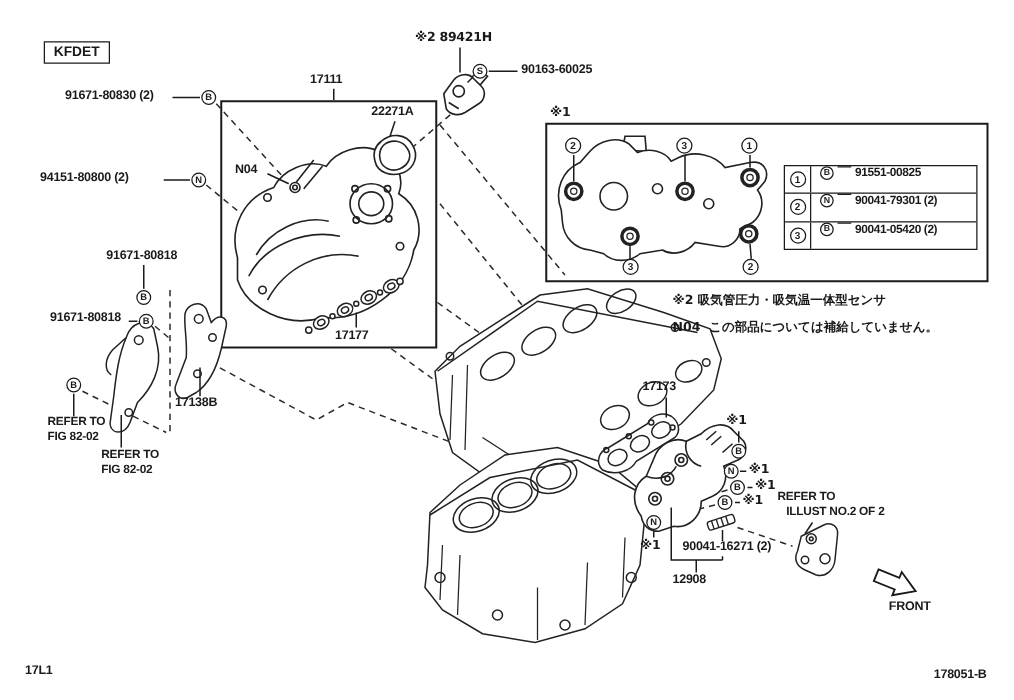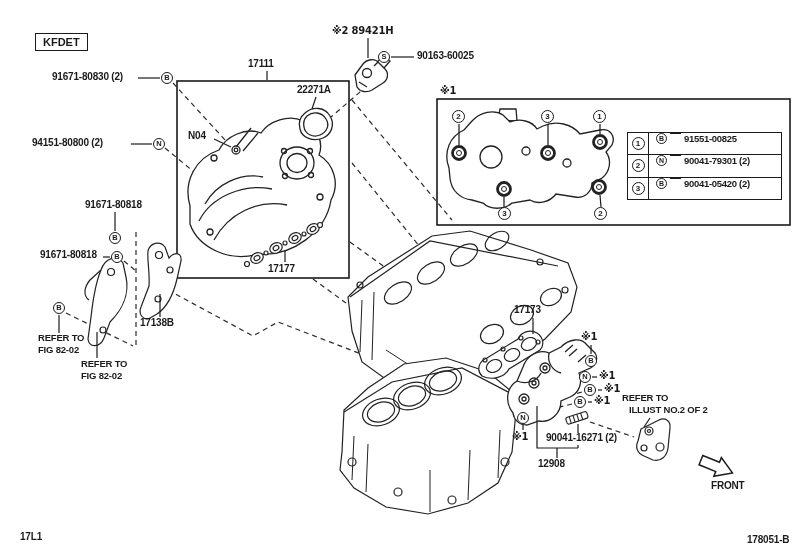--- a/index.html
+++ b/index.html
@@ -322,18 +322,22 @@
           <span class="cin">3</span>
         </div>
     <div class="tpart">
       <span class="cin cl">B</span>
       <span class="dash"></span>
       <span class="pn">90041-05420 (2)</span>
     </div>
   </div>
 </div>
 
+<div class="note jp" style="left:538px;top:233px">※2 吸気管圧力・吸気温一体型センサ</div>
+<div class="note jp" style="left:538px;top:255px">
+  <span class="pfx">N04</span><span>この部品については補給していません。</span>
+</div>
 
 <div class="lbl" style="left:711px;top:480px">FRONT</div>
 <div class="lbl" style="left:20px;top:531px;font-weight:600">17L1</div>
 <div class="lbl" style="left:747px;top:534px;font-weight:600">178051-B</div>
 
 </div>
 
 </body></html>

